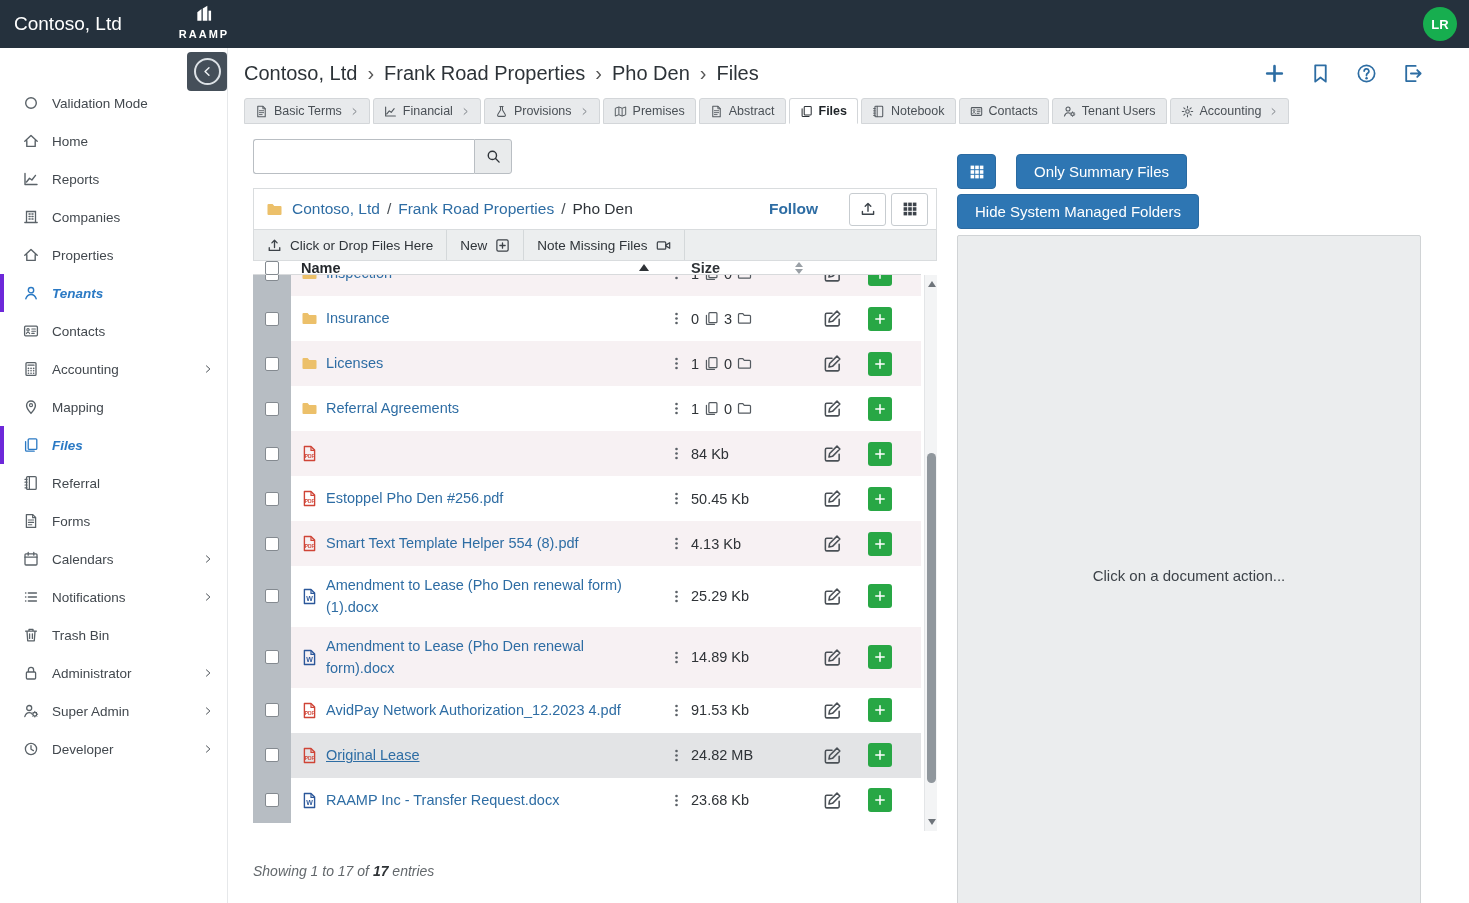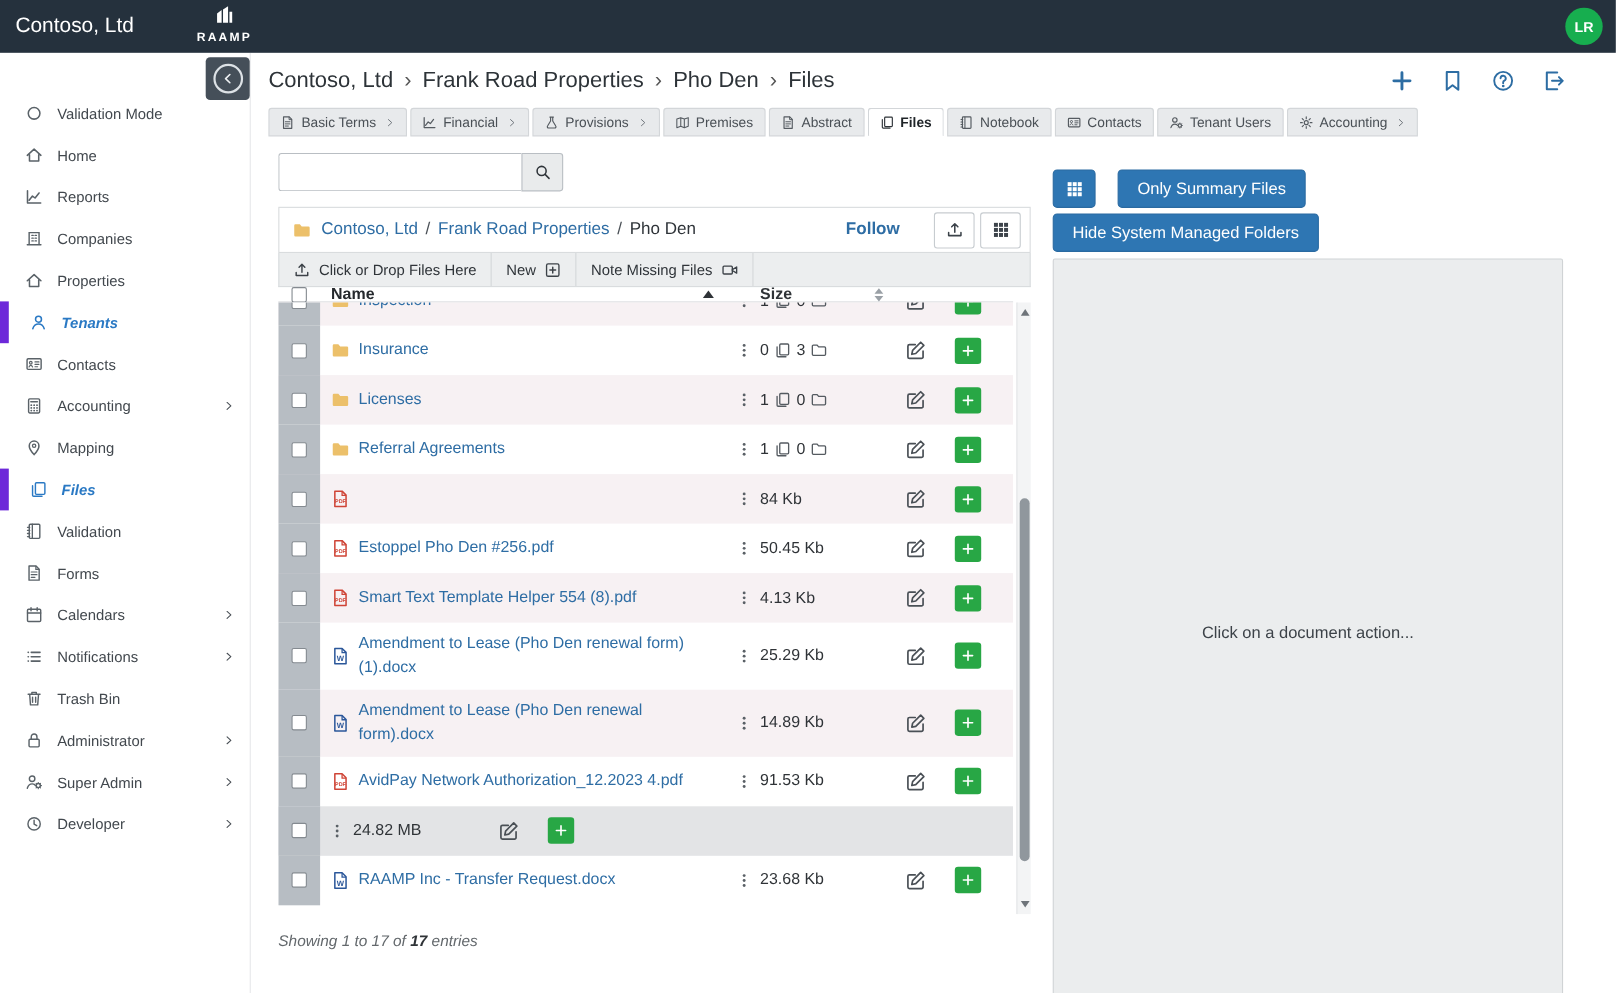--- a/index.html
+++ b/index.html
@@ -16,21 +16,21 @@
 
   
   .shell{display:flex;height:855px}
   .sidebar{width:228px;background:#fff;border-right:1px solid #e6e8ea;padding-top:36px;z-index:1}
   .main{flex:1;position:relative;z-index:2}
 
   
   .side-item{display:flex;align-items:center;gap:13px;padding:11px 14px 11px 23px;font-size:13.5px;color:#42484e;cursor:pointer;position:relative}
   .side-item .ic{width:16px;height:16px;color:#5a6268;flex:none}
   .side-item .lbl{white-space:nowrap}
-  .side-item.active{color:#2a79c4;font-weight:bold;font-style:italic;border-left:8px solid #6d28d9;padding-left:19px}
+  .side-item.active{color:#2a79c4;font-weight:bold;font-style:italic;border-left:4px solid #6d28d9;padding-left:19px}
   .side-item.active .ic{color:#2a79c4}
   .side-item .schev{width:10px;height:10px;margin-left:auto;color:#4a5056}
 
   
   .page-header{position:relative;height:50px;display:flex;align-items:center;padding-left:16px}
   .back-btn{position:absolute;left:-41px;top:4px;width:40px;height:39px;background:#454f59;border-radius:4px;display:flex;align-items:center;justify-content:center;cursor:pointer}
   .back-circle{width:27px;height:27px;border:2px solid #dde2e6;border-radius:50%;color:#eef1f3;display:flex;align-items:center;justify-content:center}
   .back-circle svg{width:13px;height:13px}
   .crumb{display:flex;align-items:center;gap:10px;font-size:20px;color:#2d3338}
   .crumb .sep{color:#555;font-size:20px}
@@ -105,21 +105,21 @@
   .row .cell-name{padding:8px 6px 8px 10px}
 
   
   .vscroll{position:absolute;right:0;top:0;width:13px;height:556px;background:#f3f4f5;border-left:1px solid #e3e5e7}
   .vs-up,.vs-down{position:absolute;left:0;width:13px;height:14px;display:flex;align-items:center;justify-content:center;cursor:pointer}
   .vs-up{top:2px}.vs-down{bottom:2px}
   .vs-up i{width:0;height:0;border-left:4px solid transparent;border-right:4px solid transparent;border-bottom:6px solid #6e747a;display:block}
   .vs-down i{width:0;height:0;border-left:4px solid transparent;border-right:4px solid transparent;border-top:6px solid #6e747a;display:block}
   .vs-thumb{position:absolute;left:2px;top:178px;width:9px;height:330px;background:#90979d;border-radius:6px;cursor:grab}
 
-  .table-footer{margin-top:16px;font-size:14px;color:#63686c;font-style:italic}
+  .table-footer{margin-top:32px;font-size:14px;color:#63686c;font-style:italic}
   .table-footer b{color:#2f3337}
 
   
   .right-col{position:absolute;left:729px;top:15px;width:464px}
   .rp-row{display:flex;gap:20px}
   .btn-sq{width:39px;height:35px;background:#2e76b3;border:1px solid #2a6aa1;border-radius:4px;color:#fff;display:flex;align-items:center;justify-content:center;cursor:pointer}
   .btn-sq svg{width:16px;height:16px}
   .btn-primary{height:35px;background:#2e76b3;border:1px solid #2a6aa1;border-radius:4px;color:#fff;font-size:15px;padding:0 17px;display:flex;align-items:center;cursor:pointer;font-family:"Liberation Sans",sans-serif}
   .rp-row2{margin-top:5px}
   .doc-panel{margin-top:6px;width:464px;height:681px;background:#ebedee;border:1px solid #d0d3d5;border-radius:2px;display:flex;align-items:center;justify-content:center}
@@ -365,21 +365,21 @@
     <div class="side-item active">
         <svg class="ic">
           <use href="#s-copy"></use>
         </svg>
         <span class="lbl">Files</span>
       </div>
     <div class="side-item">
         <svg class="ic">
           <use href="#s-book"></use>
         </svg>
-        <span class="lbl">Validation</span>
+        <span class="lbl">Referral</span>
       </div>
     <div class="side-item">
         <svg class="ic">
           <use href="#s-doc"></use>
         </svg>
         <span class="lbl">Forms</span>
       </div>
     <div class="side-item">
         <svg class="ic">
           <use href="#s-cal"></use>
@@ -969,20 +969,26 @@
                         <use href="#s-plus"></use>
                       </svg>
                     </span>
                   </div>
               </div>
 
               <div class="row selected">
                 <div class="cell-check">
                     <span class="cb"></span>
                   </div>
+                <div class="cell-name">
+                    <svg class="fic pdf">
+                      <use href="#s-pdf"></use>
+                    </svg>
+                    <a class="link">Original Lease</a>
+                  </div>
                 <div class="cell-dots">
                     <svg>
                       <use href="#s-dots"></use>
                     </svg>
                   </div>
                 <div class="cell-size">
                     <span>24.82 MB</span>
                   </div>
                 <div class="cell-edit">
                     <svg>

